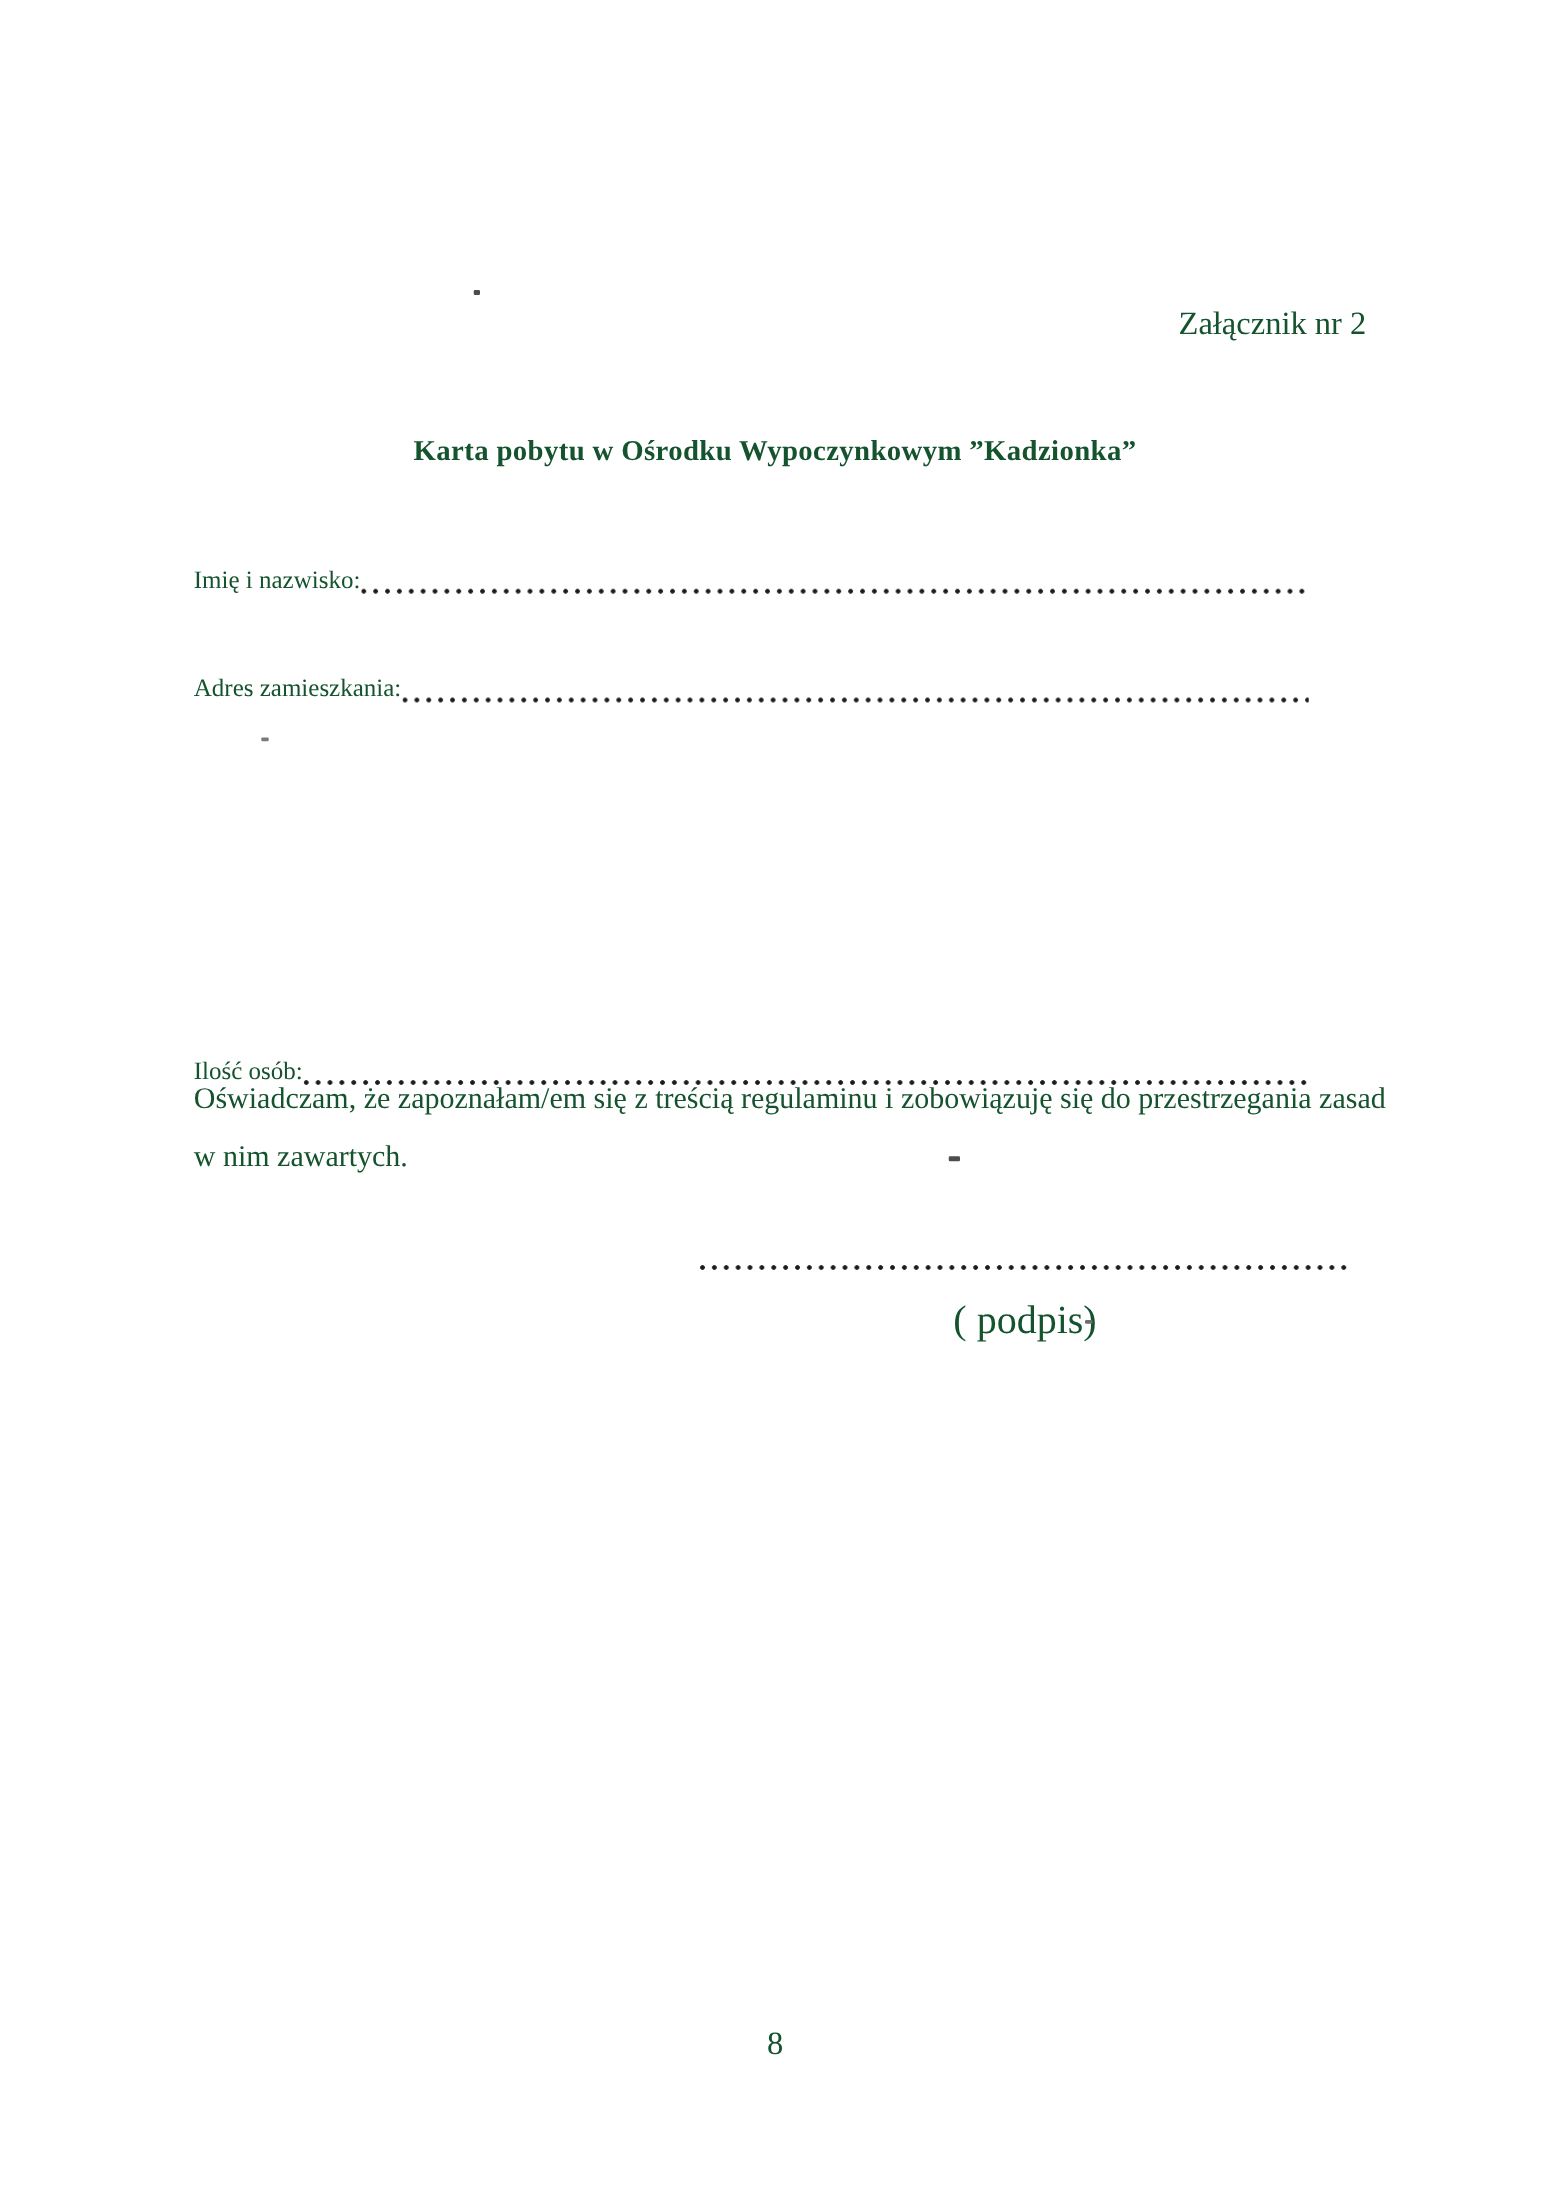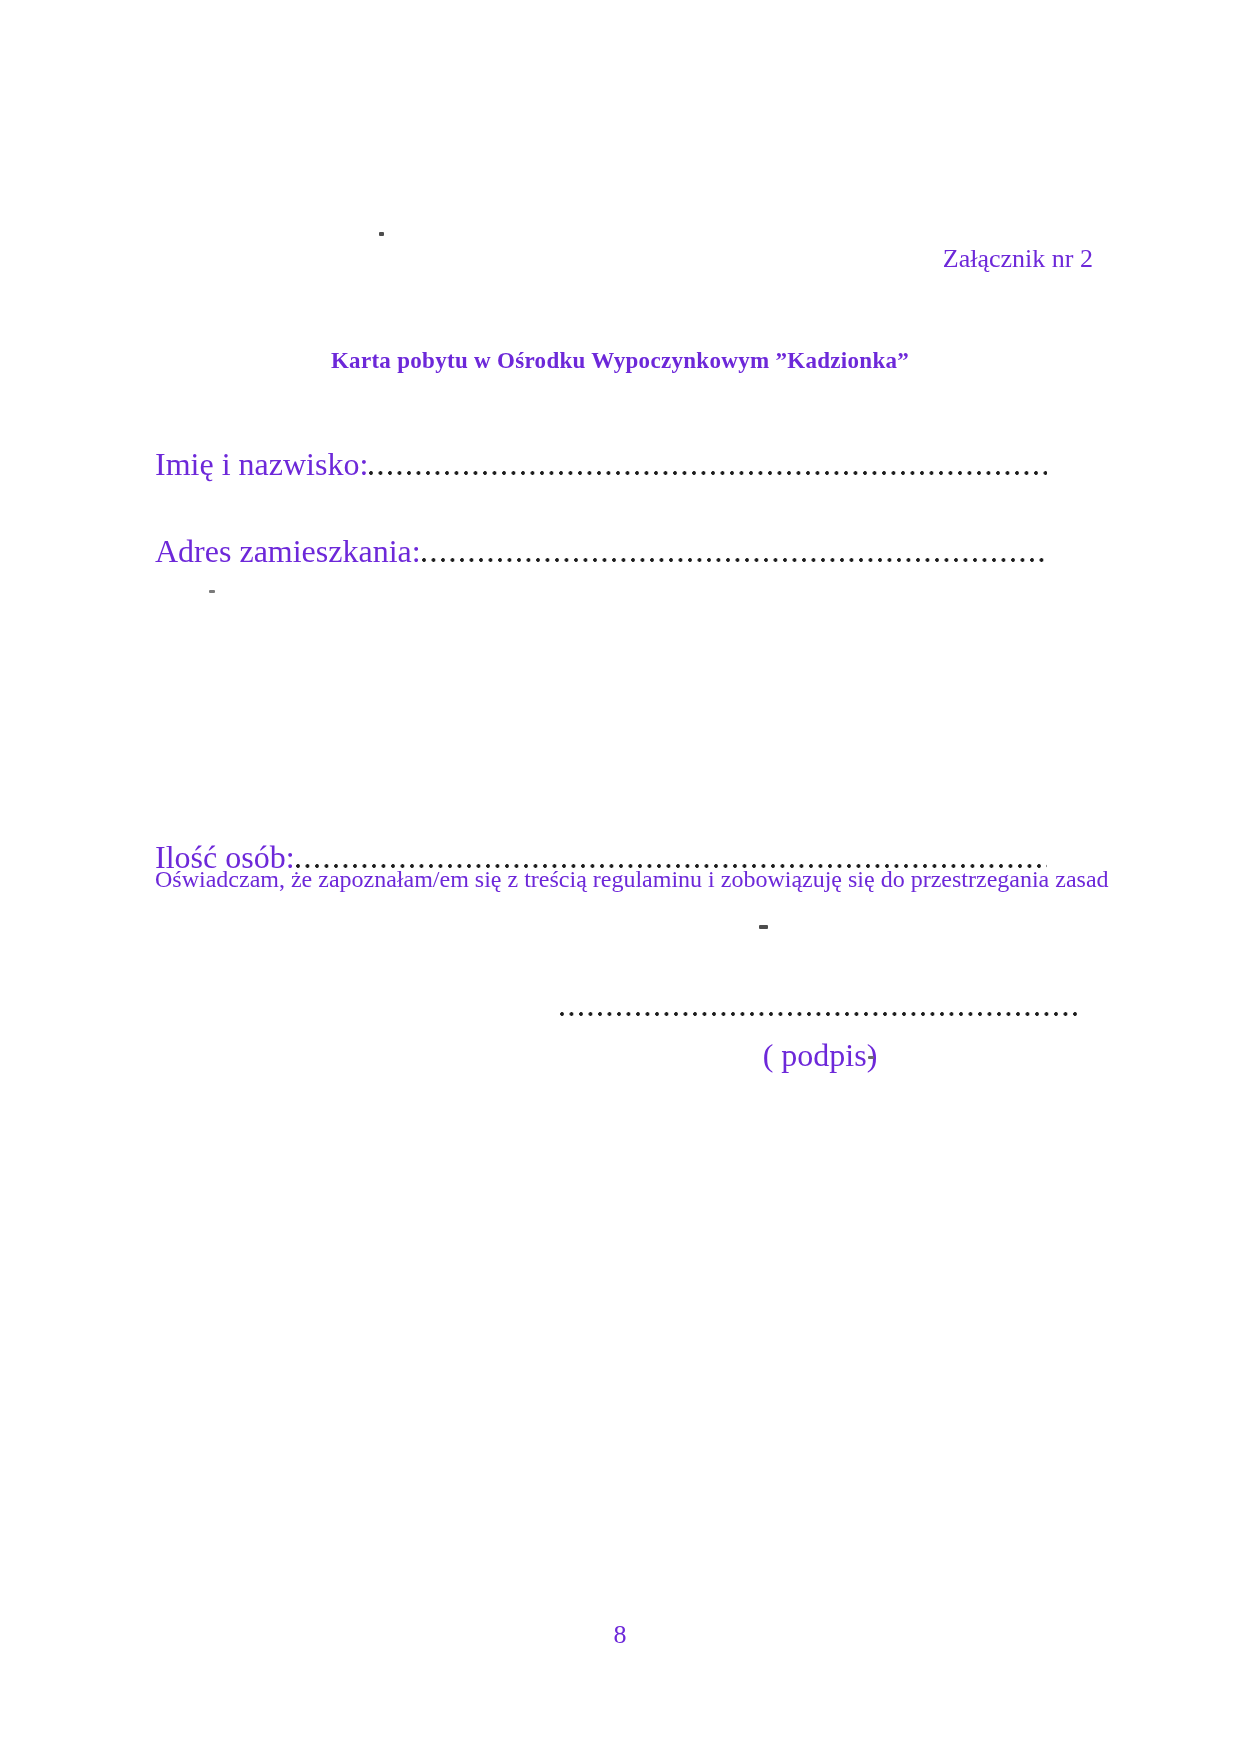--- a/index.html
+++ b/index.html
@@ -6,21 +6,21 @@
     margin: 0;
     padding: 0;
     background: #ffffff;
   }
   .page {
     position: relative;
     width: 1240px;
     height: 1755px;
     background: #ffffff;
     font-family: "Liberation Serif", "DejaVu Serif", serif;
-    color: #6d28d9;
+    color: #14532d;
     overflow: hidden;
   }
   .attachment {
     position: absolute;
     top: 245px;
     right: 147px;
     font-size: 26px;
     line-height: 28px;
     white-space: nowrap;
   }
@@ -34,21 +34,21 @@
     font-size: 23px;
     font-weight: 700;
     letter-spacing: 0.3px;
     white-space: nowrap;
   }
   .field-row {
     position: absolute;
     left: 155px;
     width: 892px;
     display: flex;
-    font-size: 32px;
+    font-size: 20px;
     line-height: 30px;
   }
   .field-row .label {
     white-space: pre;
     flex: 0 0 auto;
   }
   .dots {
     flex: 1 1 auto;
     align-self: flex-end;
     height: 4px;
@@ -134,20 +134,21 @@
 
 
 
   <div class="field-row row-5">
     <span class="label">Ilość osób:</span>
     <span class="dots"></span>
   </div>
 
   <div class="declaration">
     <div class="decl-line">Oświadczam, że zapoznałam/em się z treścią regulaminu i zobowiązuję się do przestrzegania zasad</div>
+    <div class="decl-line">w nim zawartych.</div>
   </div>
 
   <span class="artifact a3"></span>
 
   <div class="sig-dots"></div>
 
   <div class="podpis">( podpis)</div>
 
   <span class="artifact a4"></span>
 

